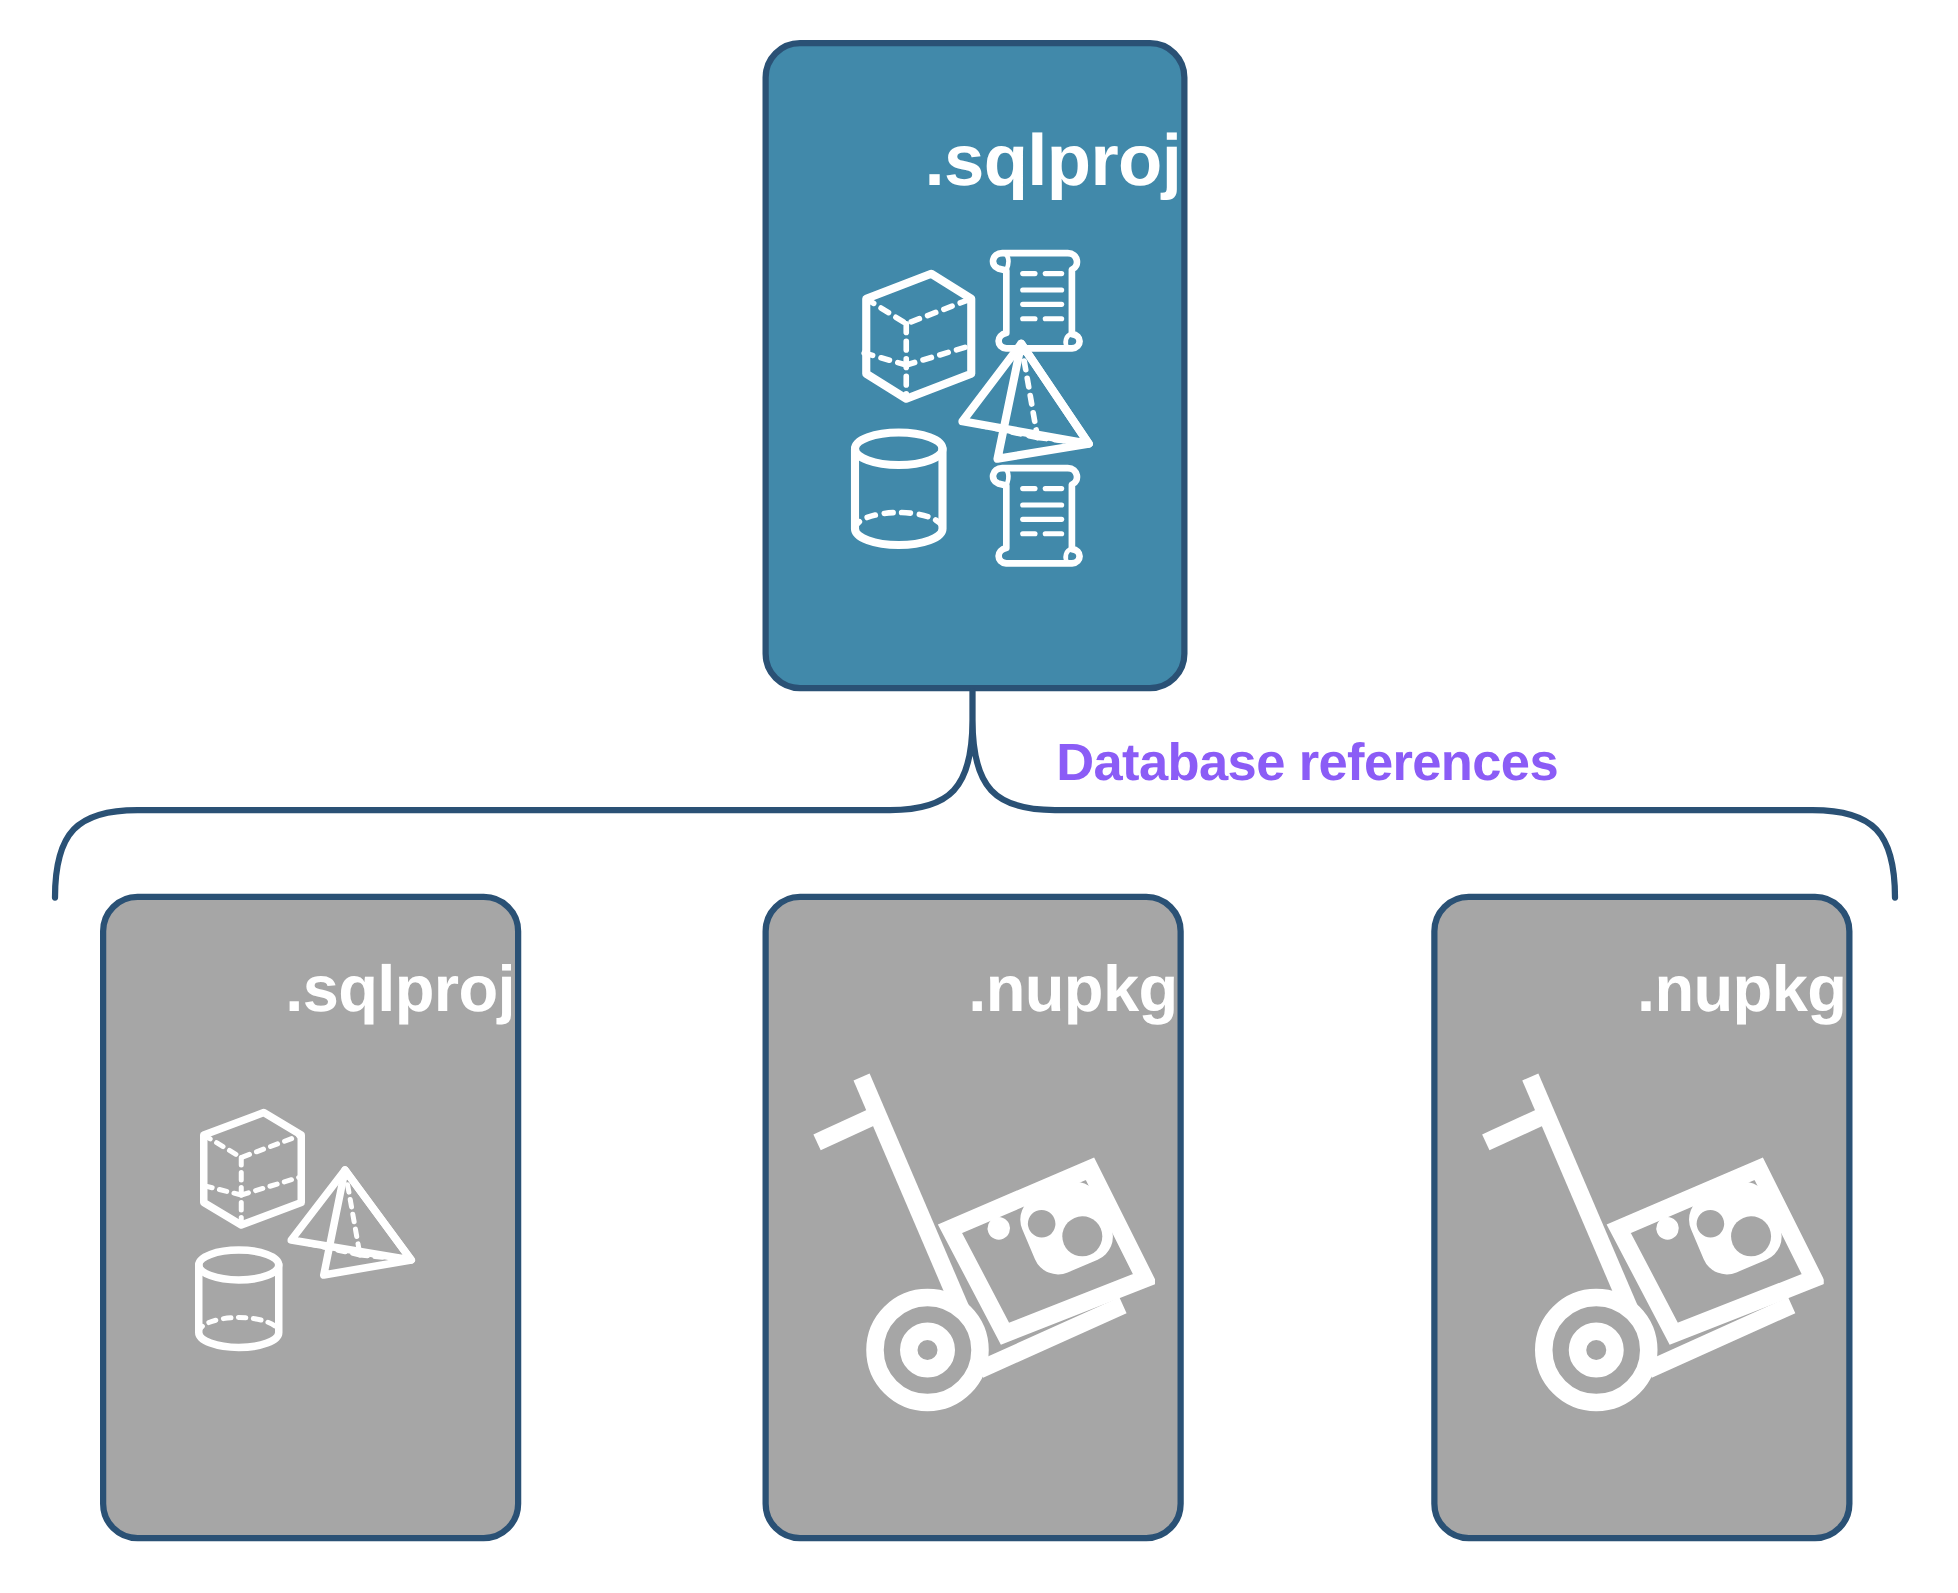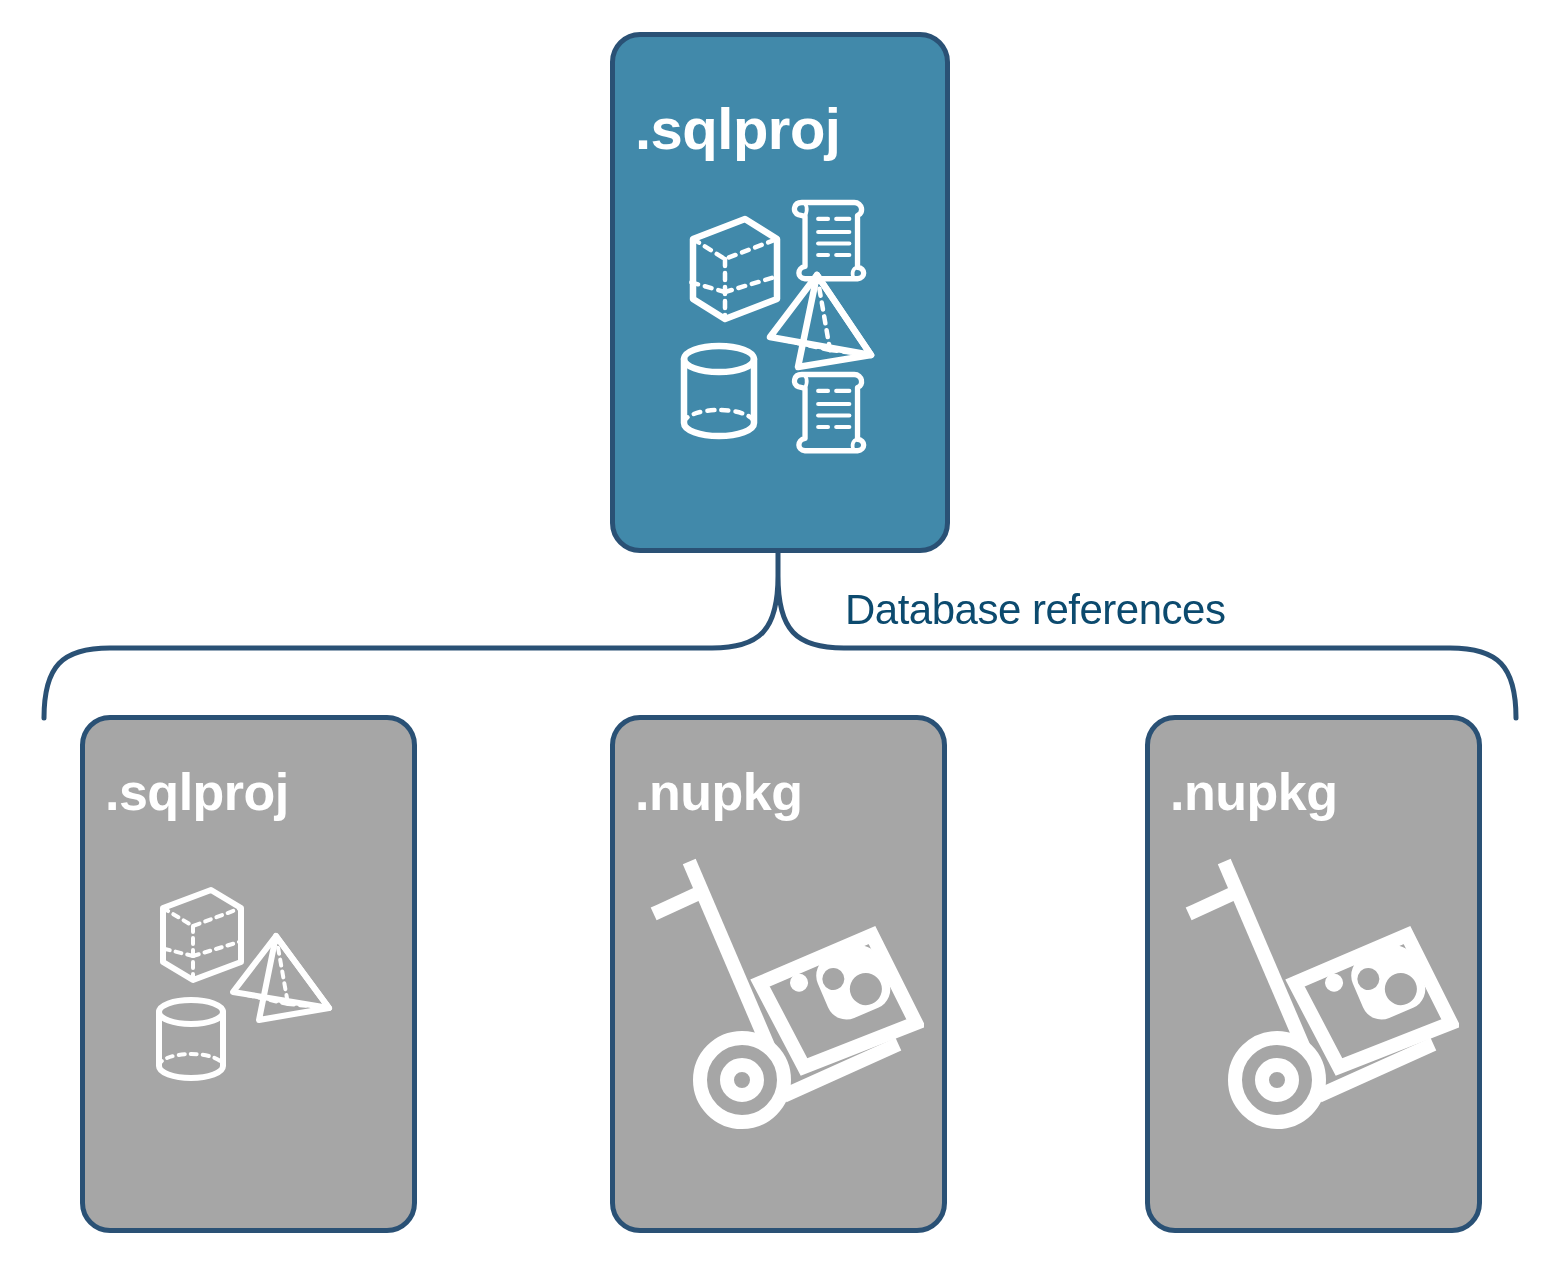--- a/index.html
+++ b/index.html
@@ -23,26 +23,25 @@
     border-radius: 30px;
     border: 5px solid #2a5175;
   }
   .node.primary { background: #4189aa; }
   .node.secondary { background: #a6a6a6; }
 
   .node-label {
     position: absolute;
     left: 0;
     right: 0;
-    text-align: left;
+    text-align: right;
     color: #ffffff;
     font-weight: bold;
     letter-spacing: -0.5px;
     user-select: none;
-    padding-left: 20px;
   }
   .node-label.big { font-size: 58px; top: 58px; }
   .node-label.small { font-size: 52px; top: 42px; }
 
   .node-art {
     position: absolute;
     left: 0;
     right: 0;
     display: flex;
     justify-content: center;
@@ -55,22 +54,22 @@
     width: 1566px;
     height: 1274px;
     pointer-events: none;
   }
 
   .brace-label {
     position: absolute;
     left: 845px;
     top: 586px;
     font-size: 42px;
-    font-weight: normal;
-    color: #0c4a6e;
+    font-weight: bold;
+    color: #8b5cf6;
     letter-spacing: -0.5px;
     white-space: nowrap;
   }
 </style>
 </head>
 <body>
 
 <div id="canvas">
 
   <div class="node primary" style="left:610px; top:32px; width:340px; height:521px;">

